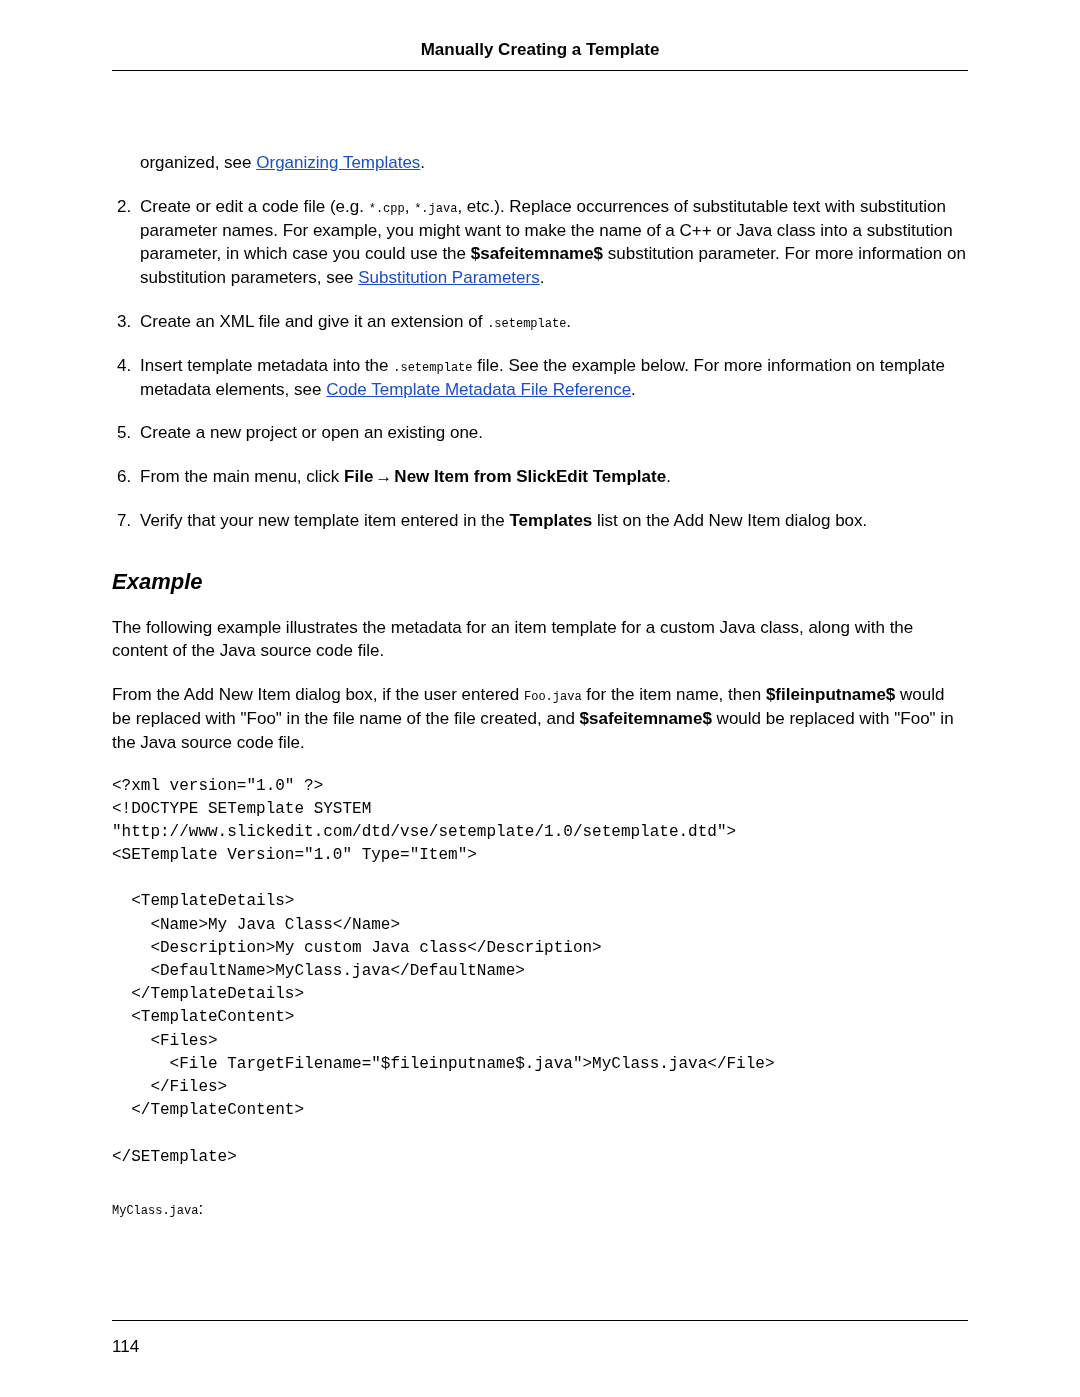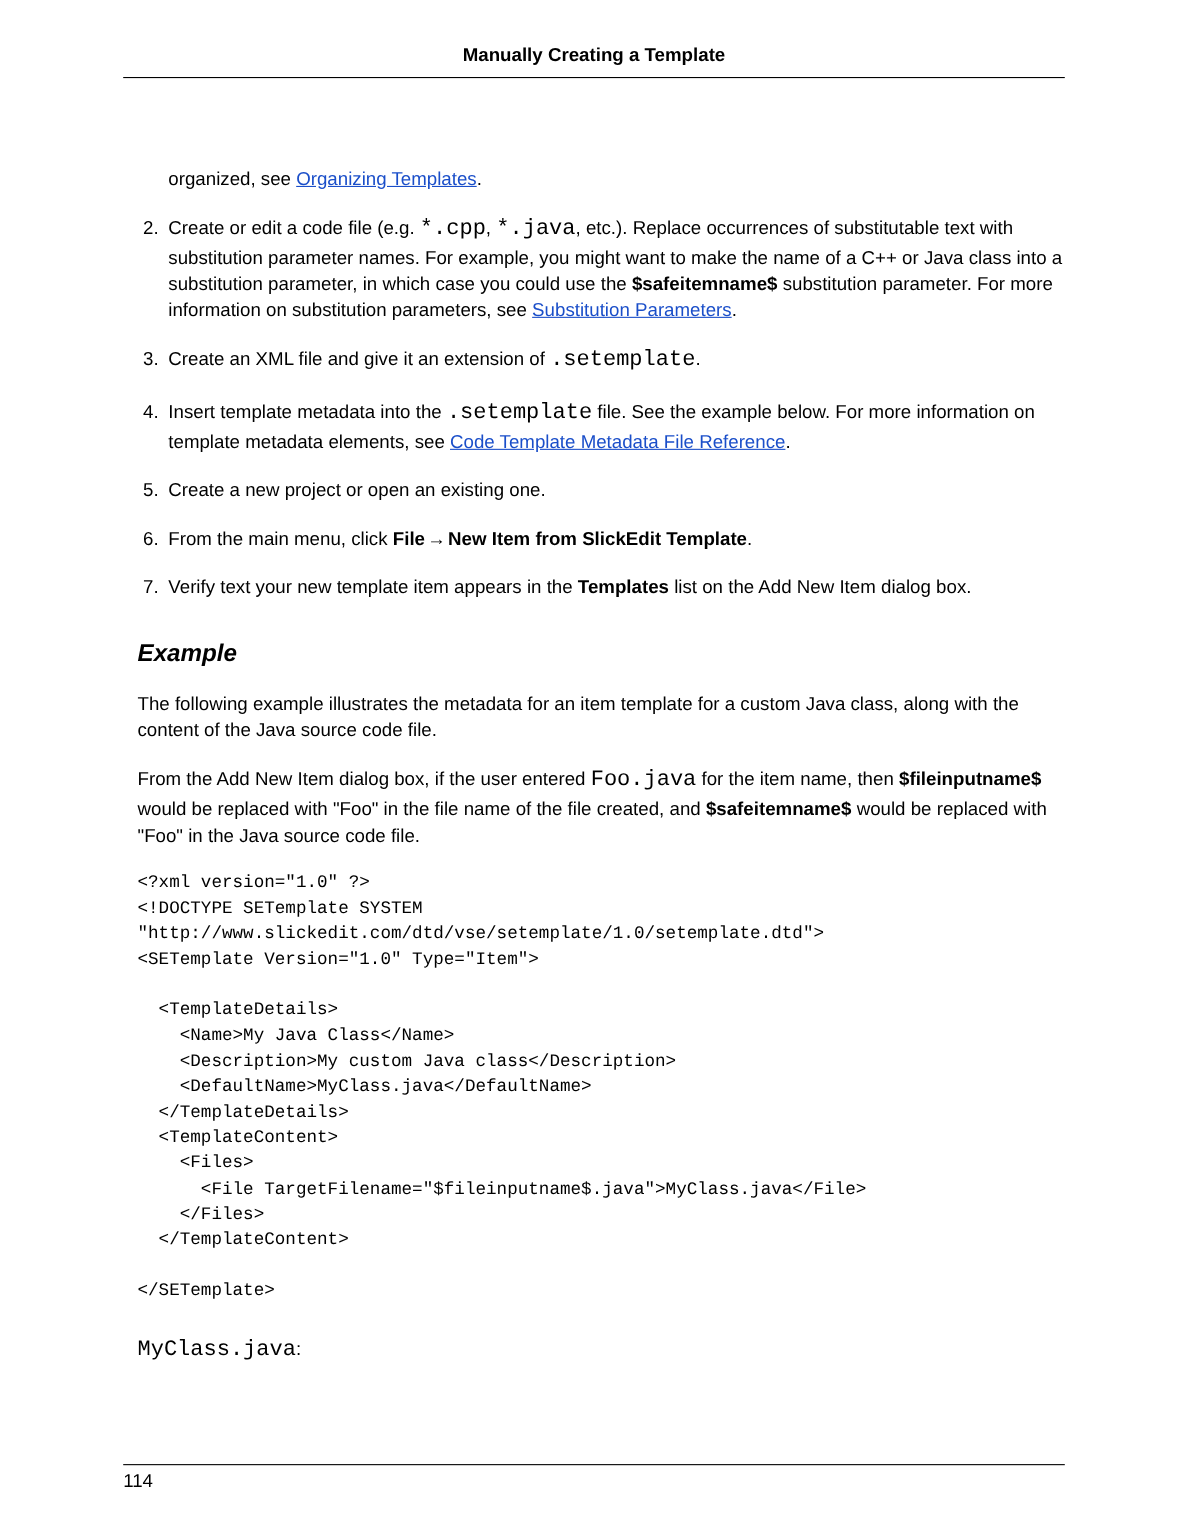--- a/index.html
+++ b/index.html
@@ -20,37 +20,36 @@
     text-align: center;
     font-weight: bold;
     font-size: 17px;
     padding-bottom: 10px;
     border-bottom: 1.5px solid #000;
     margin-bottom: 80px;
   }
   .content {
     font-size: 17px;
     line-height: 1.4;
-    margin-left: 13px;
   }
   ol.steps {
     padding-left: 24px;
     margin: 0;
   }
   ol.steps > li {
     margin-bottom: 20px;
     padding-left: 4px;
   }
   .link {
     color: #1a4ec9;
     text-decoration: underline;
   }
   .mono {
     font-family: "Courier New", Courier, monospace;
-    font-size: 20px;
+    font-size: 12px;
   }
   .monoblock {
     font-family: "Courier New", Courier, monospace;
     font-size: 16px;
     white-space: pre;
     line-height: 1.45;
     display: block;
     margin-top: 10px;
   }
   h2.example {
@@ -62,21 +61,21 @@
   }
   p.para {
     margin: 0 0 20px 0;
   }
   .footer {
     position: absolute;
     bottom: 40px;
     left: 112px;
     right: 112px;
     border-top: 1px solid #000;
-    padding-top: 5px;
+    padding-top: 16px;
     font-size: 17px;
   }
   .arrow {
     display: inline-block;
     padding: 0 2px;
   }
 </style>
 </head>
 <body>
 
@@ -102,21 +101,21 @@
       <li>
         <span>Insert template metadata into the </span><span class="mono">.setemplate</span><span> file. See the example below. For more information on template metadata elements, see </span><a class="link">Code Template Metadata File Reference</a><span>.</span>
       </li>
       <li>
         <span>Create a new project or open an existing one.</span>
       </li>
       <li>
         <span>From the main menu, click </span><b>File</b><span class="arrow"> → </span><b>New Item from SlickEdit Template</b><span>.</span>
       </li>
       <li>
-        <span>Verify text your new template item appears in the </span><b>Templates</b><span> list on the Add New Item dialog box.</span>
+        <span>Verify that your new template item entered in the </span><b>Templates</b><span> list on the Add New Item dialog box.</span>
       </li>
     </ol>
 
     <h2 class="example">Example</h2>
 
     <p class="para">The following example illustrates the metadata for an item template for a custom Java class, along with the content of the Java source code file.</p>
 
     <p class="para">
       <span>From the Add New Item dialog box, if the user entered </span><span class="mono">Foo.java</span><span> for the item name, then </span><b>$fileinputname$</b><span> would be replaced with "Foo" in the file name of the file created, and </span><b>$safeitemname$</b><span> would be replaced with "Foo" in the Java source code file.</span>
     </p>

